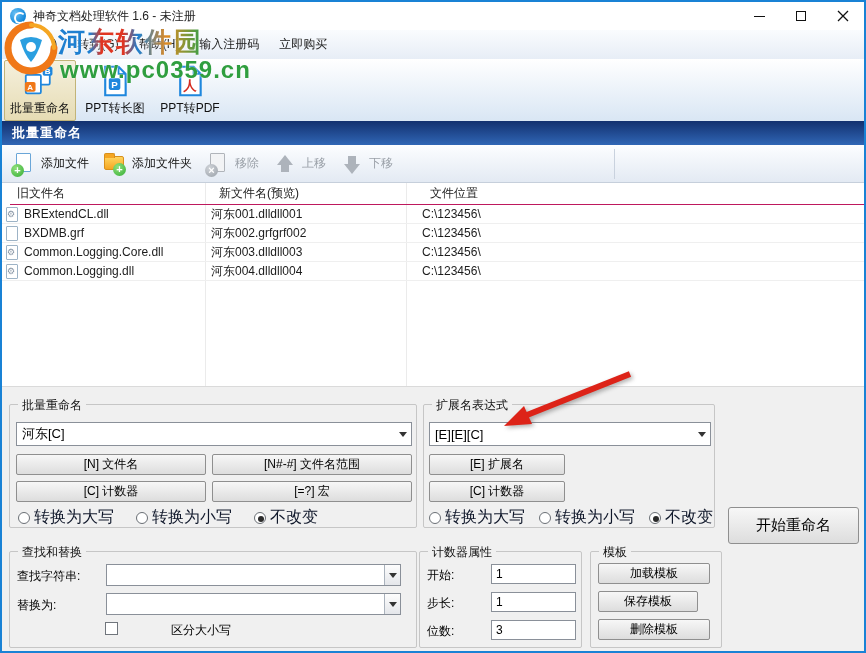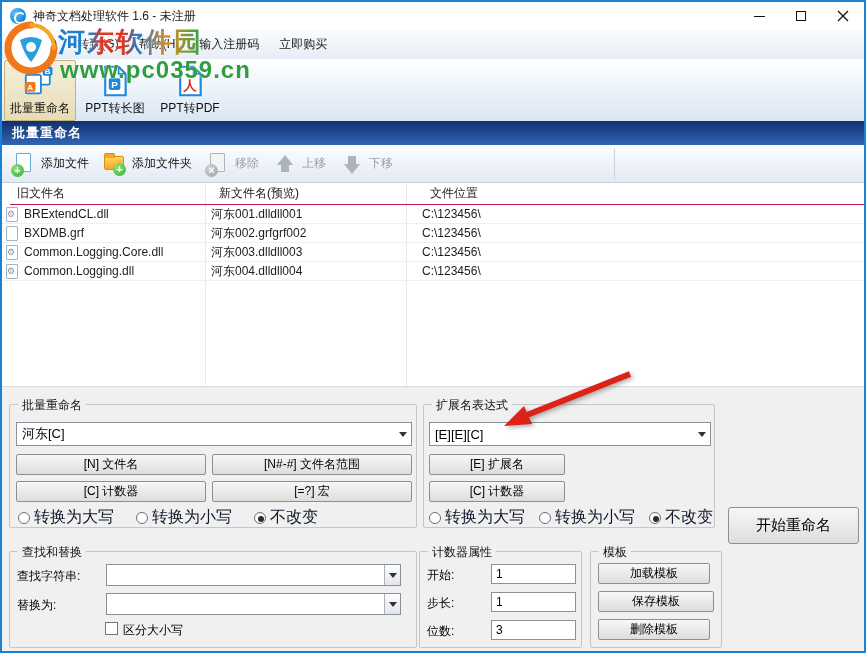--- a/index.html
+++ b/index.html
@@ -84,21 +84,21 @@
   .radio{display:flex;align-items:center;margin-right:0;}
   .rb{width:12px;height:12px;border:1px solid #6a6f75;border-radius:50%;background:#fff;display:inline-block;flex:0 0 auto;}
   .rb.on{position:relative;}
   .rb.on::after{content:"";position:absolute;left:3px;top:3px;width:6px;height:6px;border-radius:50%;background:#2b2b2b;}
   .rb.on{position:relative;}
   .radio .rlbl{font-size:16px;color:#0f172a;margin-left:4px;white-space:nowrap;}
 
   .flabel{position:absolute;font-size:12px;color:#000;white-space:nowrap;}
   .tinput{position:absolute;height:20px;background:#fff;border:1px solid #8a9099;font-size:12px;color:#000;padding:0 4px;outline:none;font-family:inherit;}
 
-  .cb{position:absolute;display:flex;}
+  .cb{position:absolute;display:flex;gap:48px;}
   .cb .box{width:13px;height:13px;background:#fff;border:1px solid #70757c;}
   .cb .clbl{font-size:12px;color:#000;margin-left:5px;white-space:nowrap;}
 
   #start-btn{position:absolute;left:726px;top:505px;width:131px;height:37px;font-size:15px;border-radius:3px;}
 
   
   #watermark{position:absolute;left:2px;top:18px;width:260px;height:62px;z-index:60;pointer-events:none;}
   #wm-name{position:absolute;left:54px;top:4px;font-size:27px;font-weight:bold;letter-spacing:2px;background:linear-gradient(90deg,#1e7fd0 0%,#1e7fd0 22%,#e03522 30%,#e03522 45%,#1e7fd0 55%,#e08a22 75%,#2fa04a 100%);-webkit-background-clip:text;background-clip:text;color:transparent;text-shadow:none;white-space:nowrap;filter:drop-shadow(0 0 1px rgba(255,255,255,.9));}
   #wm-url{position:absolute;left:56px;top:36px;font-size:24px;font-weight:bold;color:#2f9e3f;letter-spacing:1px;white-space:nowrap;text-shadow:0 0 2px #fff;}
 
@@ -344,21 +344,21 @@
       <input class="tinput" style="left: 71px; top: 12px; width: 85px;" value="1">
       <span class="flabel" style="left:7px;top:43px;">步长:</span>
       <input class="tinput" style="left: 71px; top: 40px; width: 85px;" value="1">
       <span class="flabel" style="left:7px;top:71px;">位数:</span>
       <input class="tinput" style="left: 71px; top: 68px; width: 85px;" value="3">
     </div>
 
     <div class="group" style="left:588px;top:164px;width:132px;height:97px;">
       <span class="glabel">模板</span>
       <div class="btn" style="position:absolute;left:7px;top:11px;width:112px;height:21px;">加载模板</div>
-      <div class="btn" style="position:absolute;left:7px;top:39px;width:116px;height:21px;">保存模板</div>
+      <div class="btn" style="position:absolute;left:7px;top:39px;width:100px;height:21px;">保存模板</div>
       <div class="btn" style="position:absolute;left:7px;top:67px;width:112px;height:21px;">删除模板</div>
     </div>
   </div>
 
   <div class="btn" id="start-btn">开始重命名</div>
 
   <div id="watermark">
     <svg width="54" height="56" viewBox="0 0 54 56">
       <circle cx="27" cy="28" r="23" fill="#fff"></circle>
       <path d="M27 5 A23 23 0 1 0 50 28" fill="none" stroke="#f07818" stroke-width="7" stroke-linecap="round"></path>

